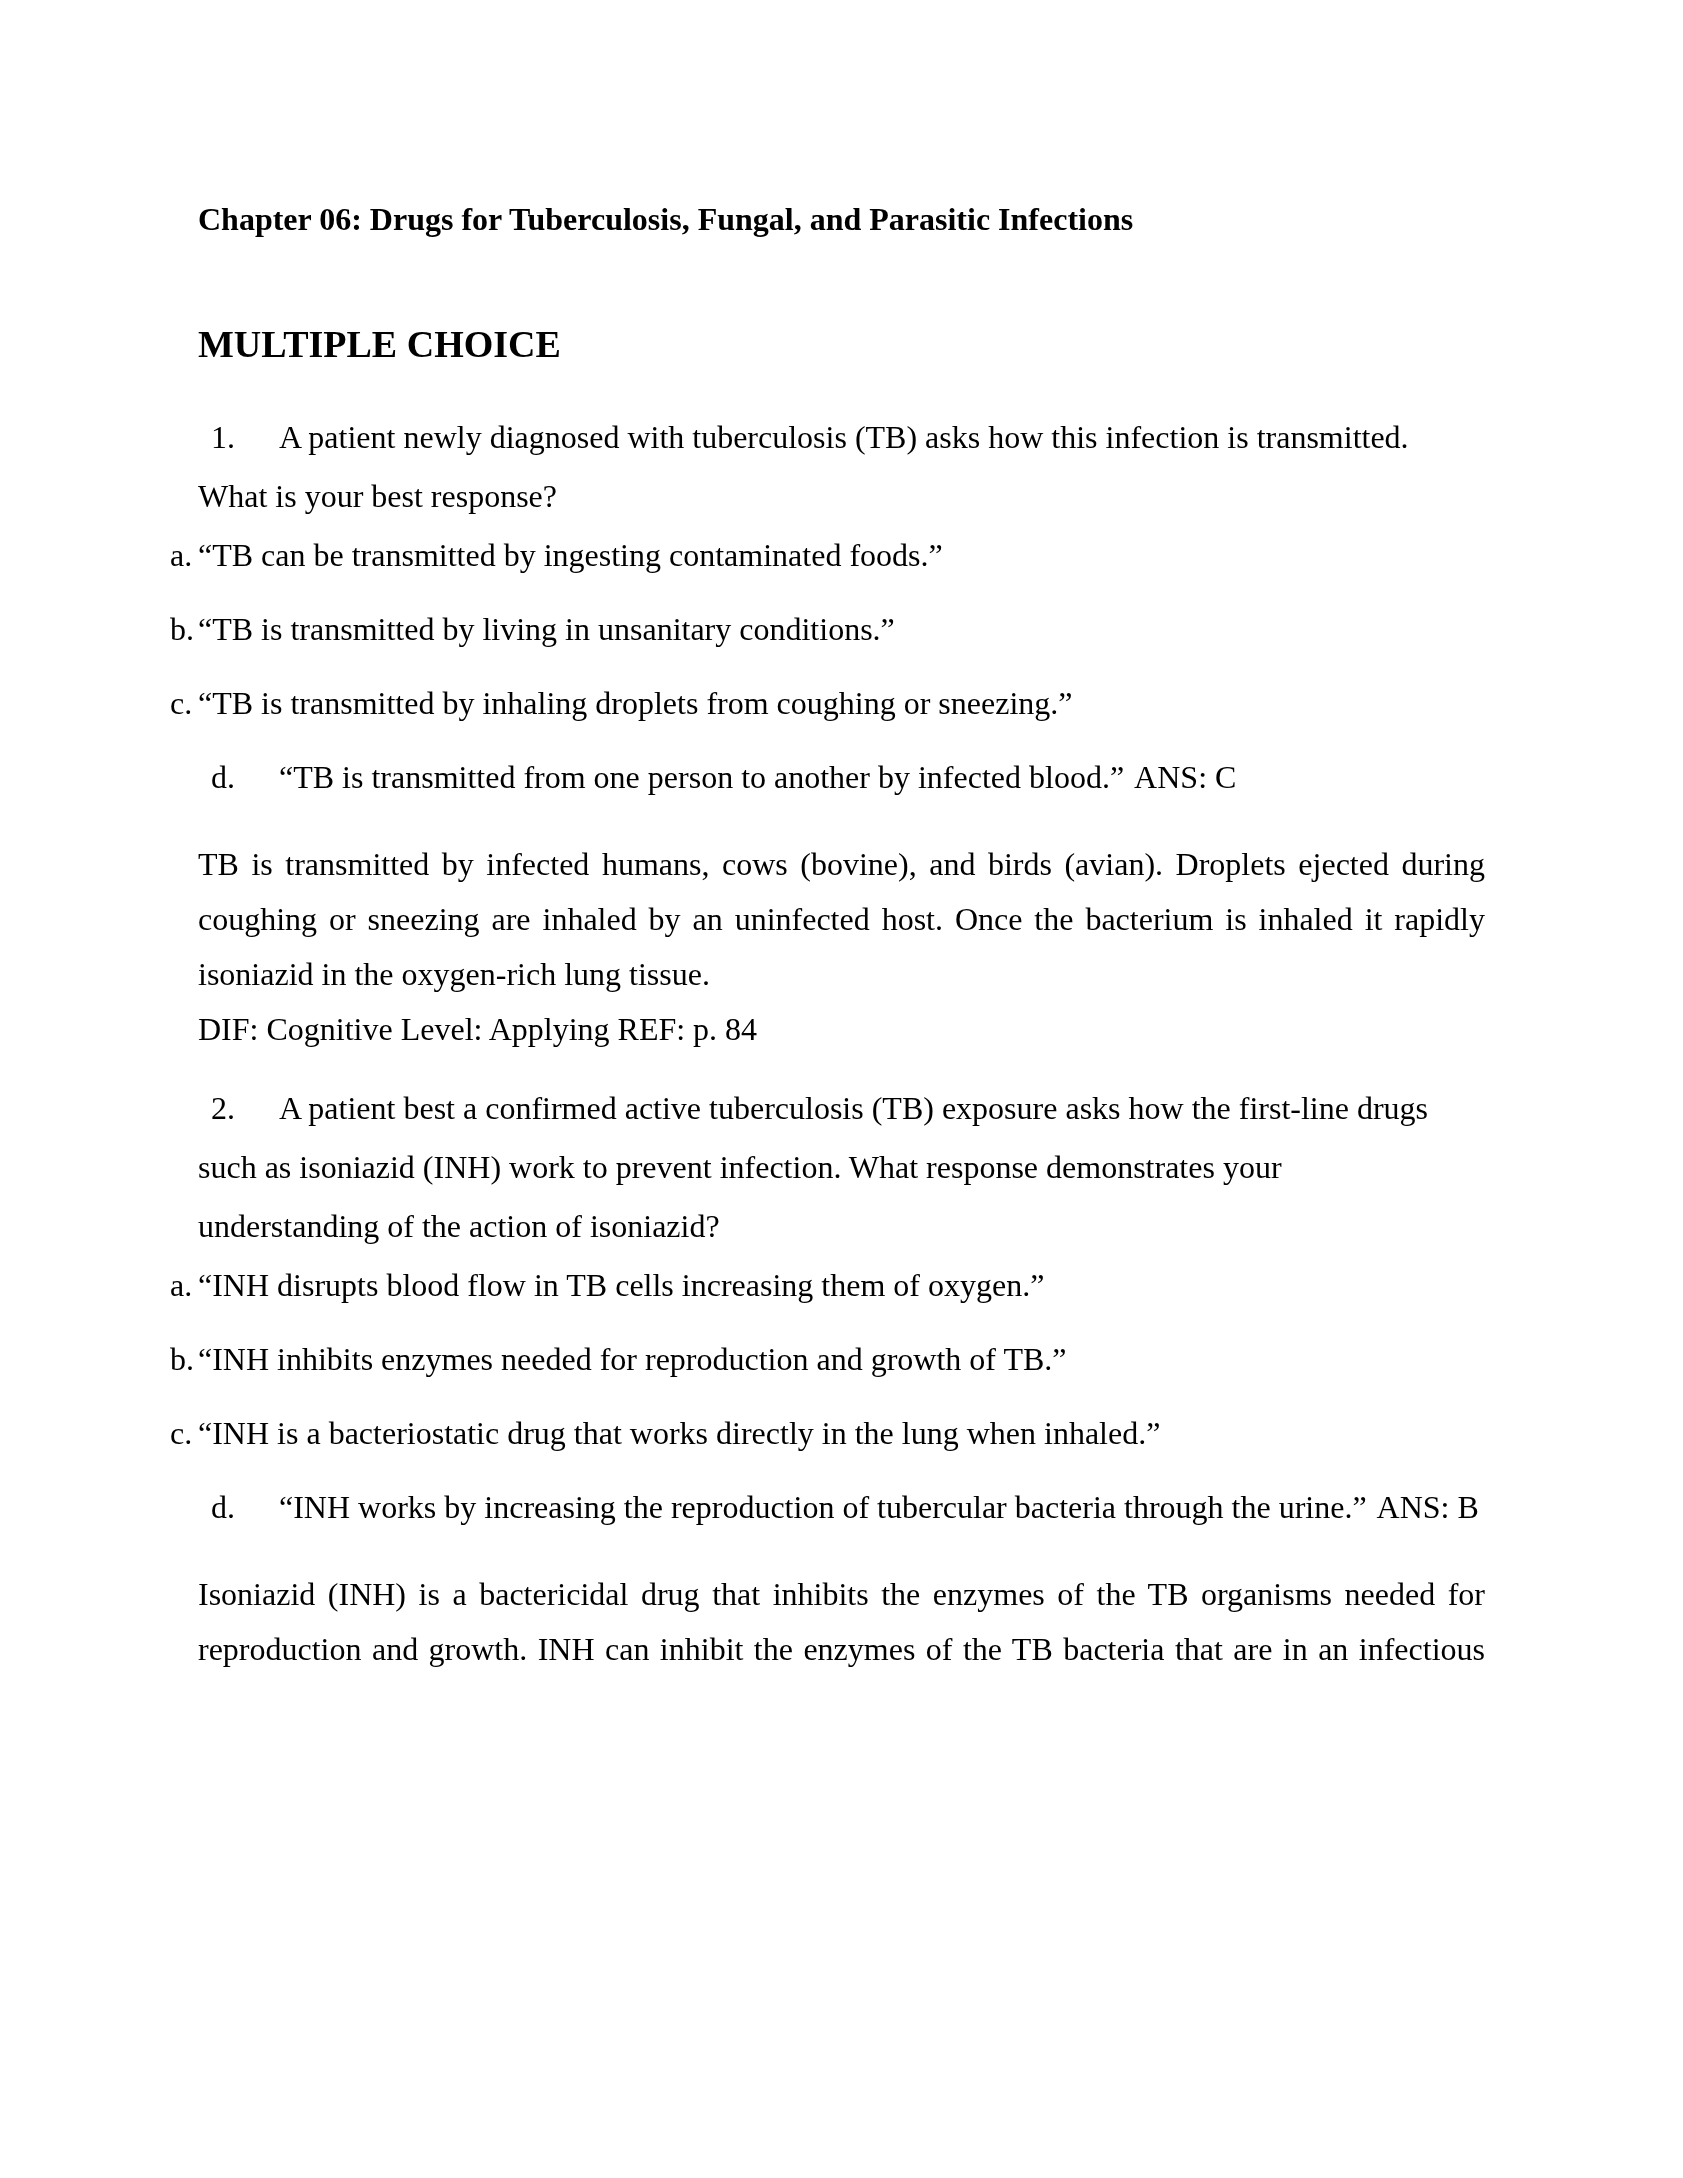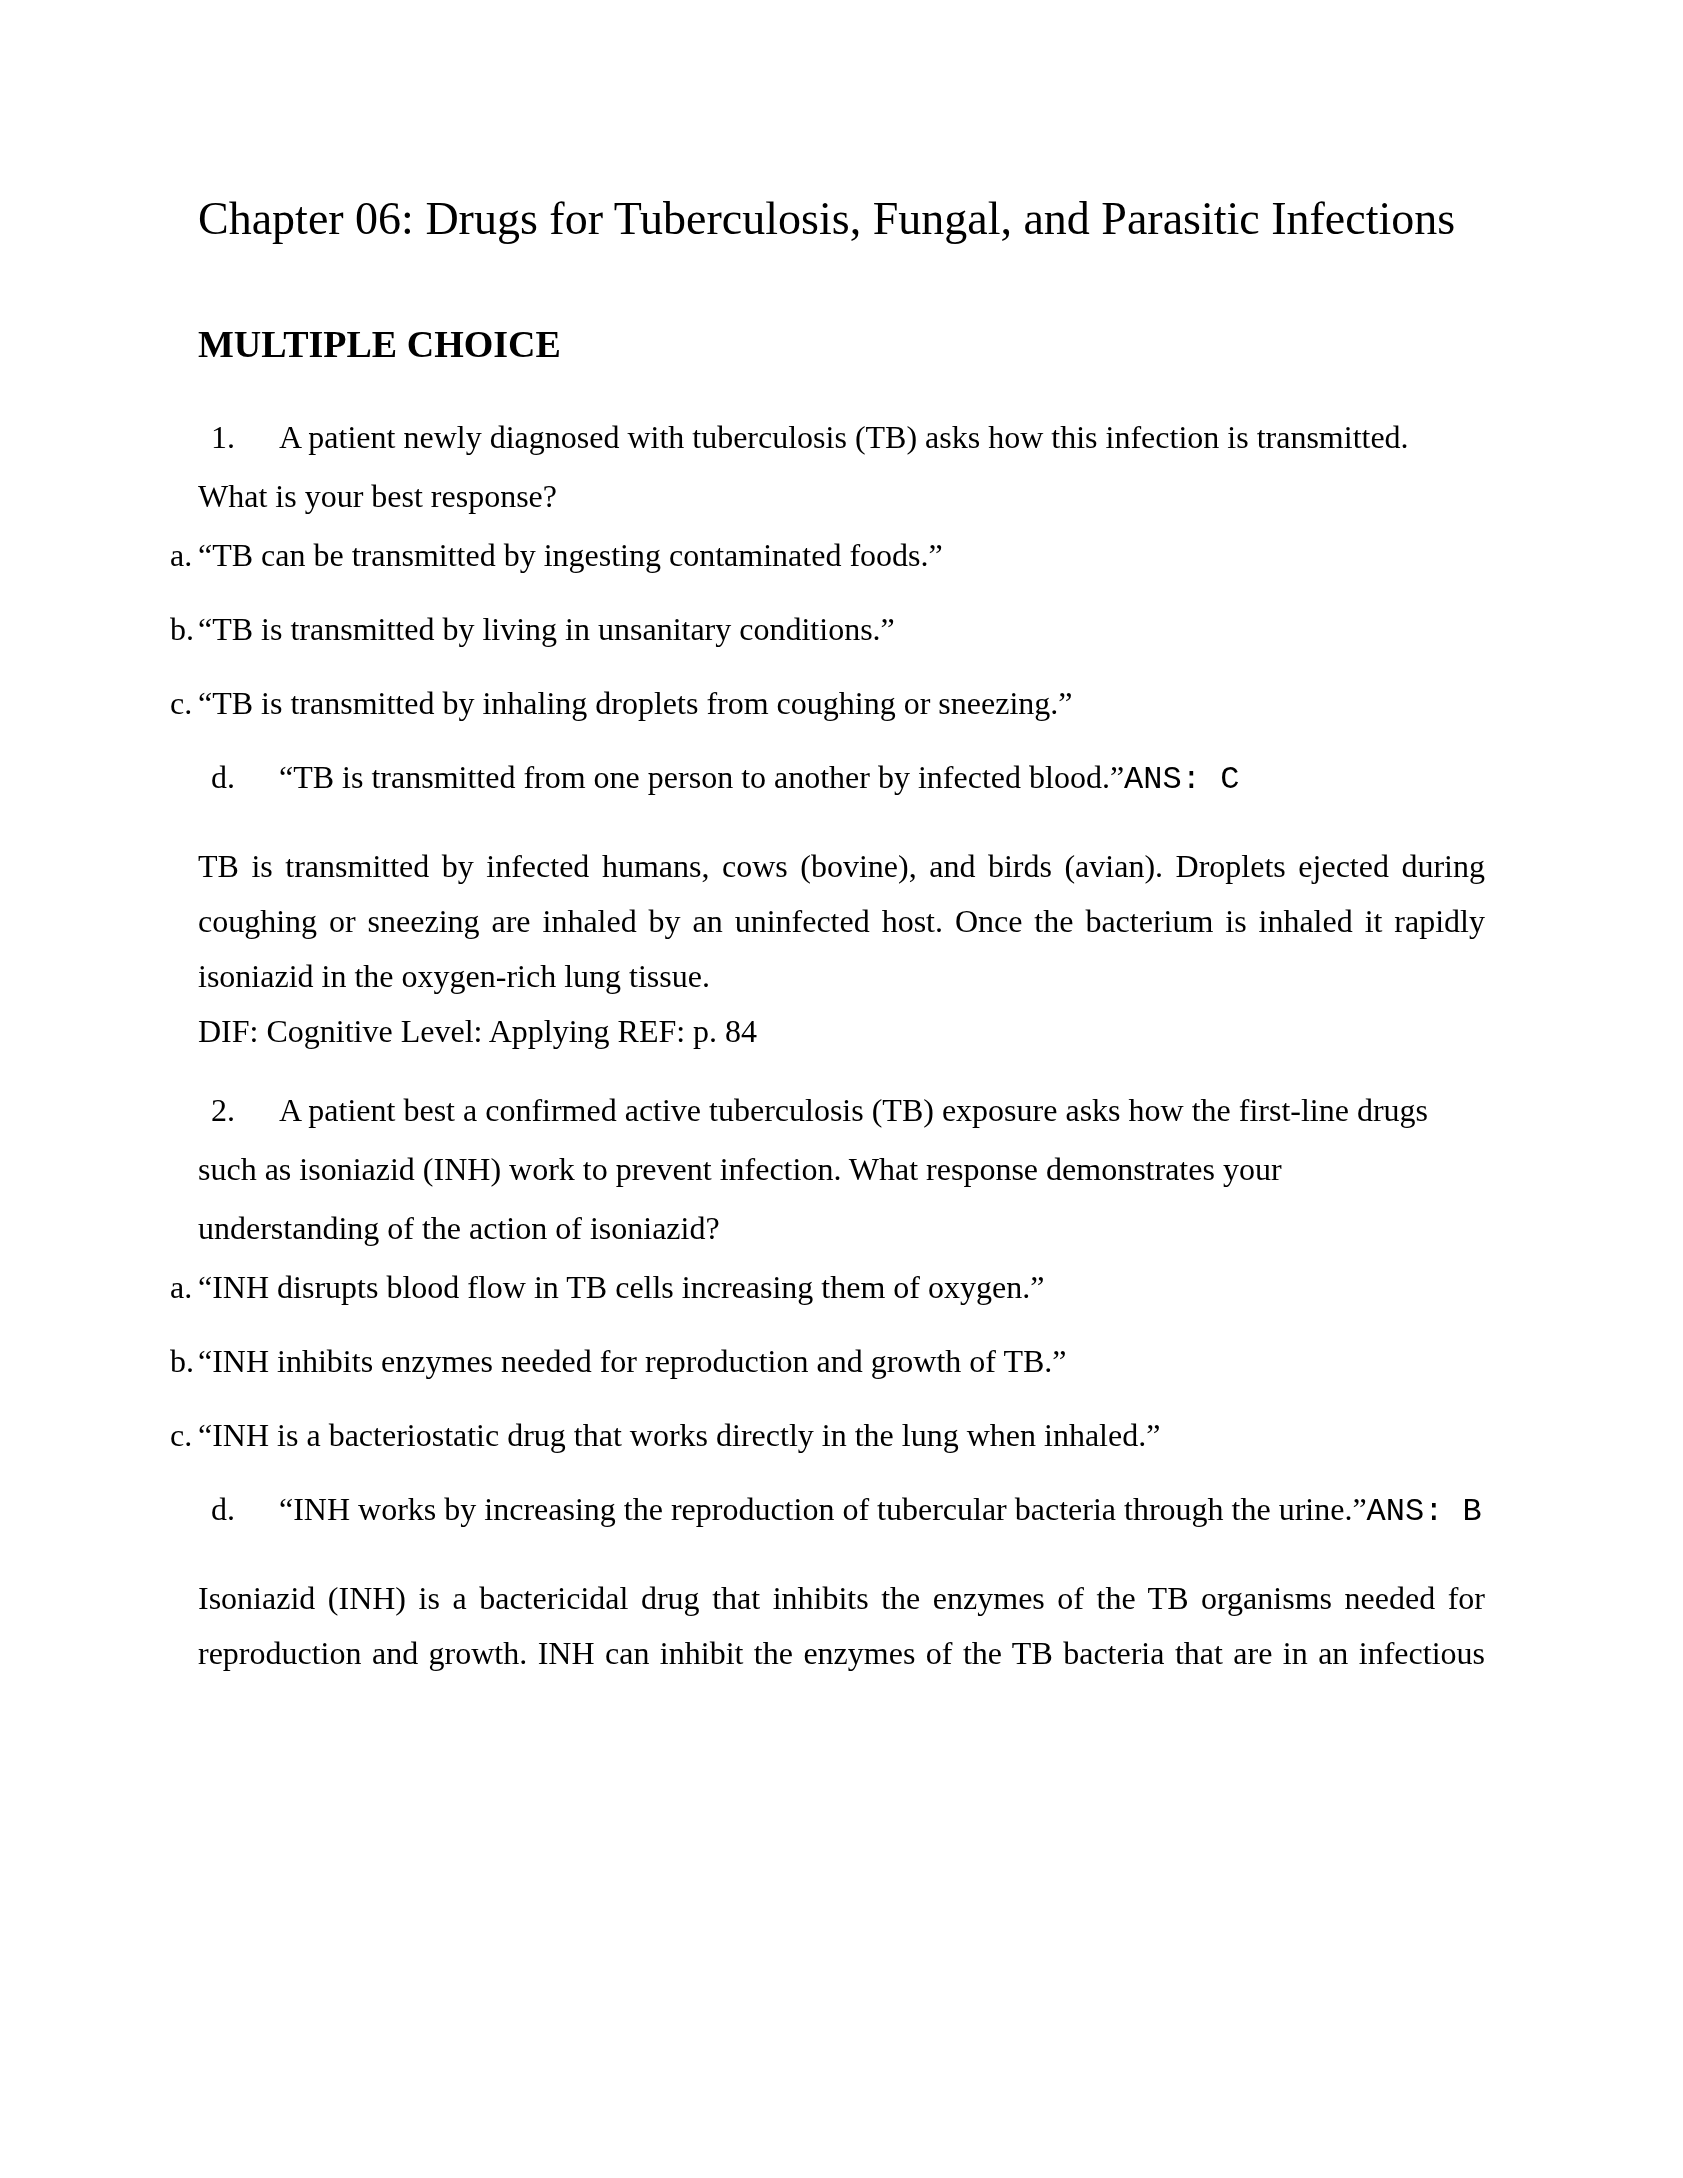--- a/index.html
+++ b/index.html
@@ -22,22 +22,22 @@
   }
   .content {
     position: absolute;
     left: 198px;
     top: 0;
     width: 1287px;
     padding-top: 195px;
   }
   .title {
     margin: 0;
-    font-size: 46px;
-    font-weight: normal;
+    font-size: 32px;
+    font-weight: bold;
     line-height: 48px;
     white-space: nowrap;
   }
   .mc-heading {
     margin: 77px 0 0 0;
     font-size: 38px;
     font-weight: bold;
     line-height: 48px;
     white-space: nowrap;
   }
@@ -66,21 +66,21 @@
   }
   .option.first {
     margin-top: 0;
   }
   .option .letter {
     position: absolute;
     left: -28px;
     top: 0;
   }
   .answer {
-    font-family: Liberation Mono, monospace;
+    margin-left: 10px;
   }
   .rationale {
     margin-top: 30px;
     line-height: 55px;
   }
   .jline {
     text-align: justify;
     text-align-last: justify;
   }
   .plainline {

